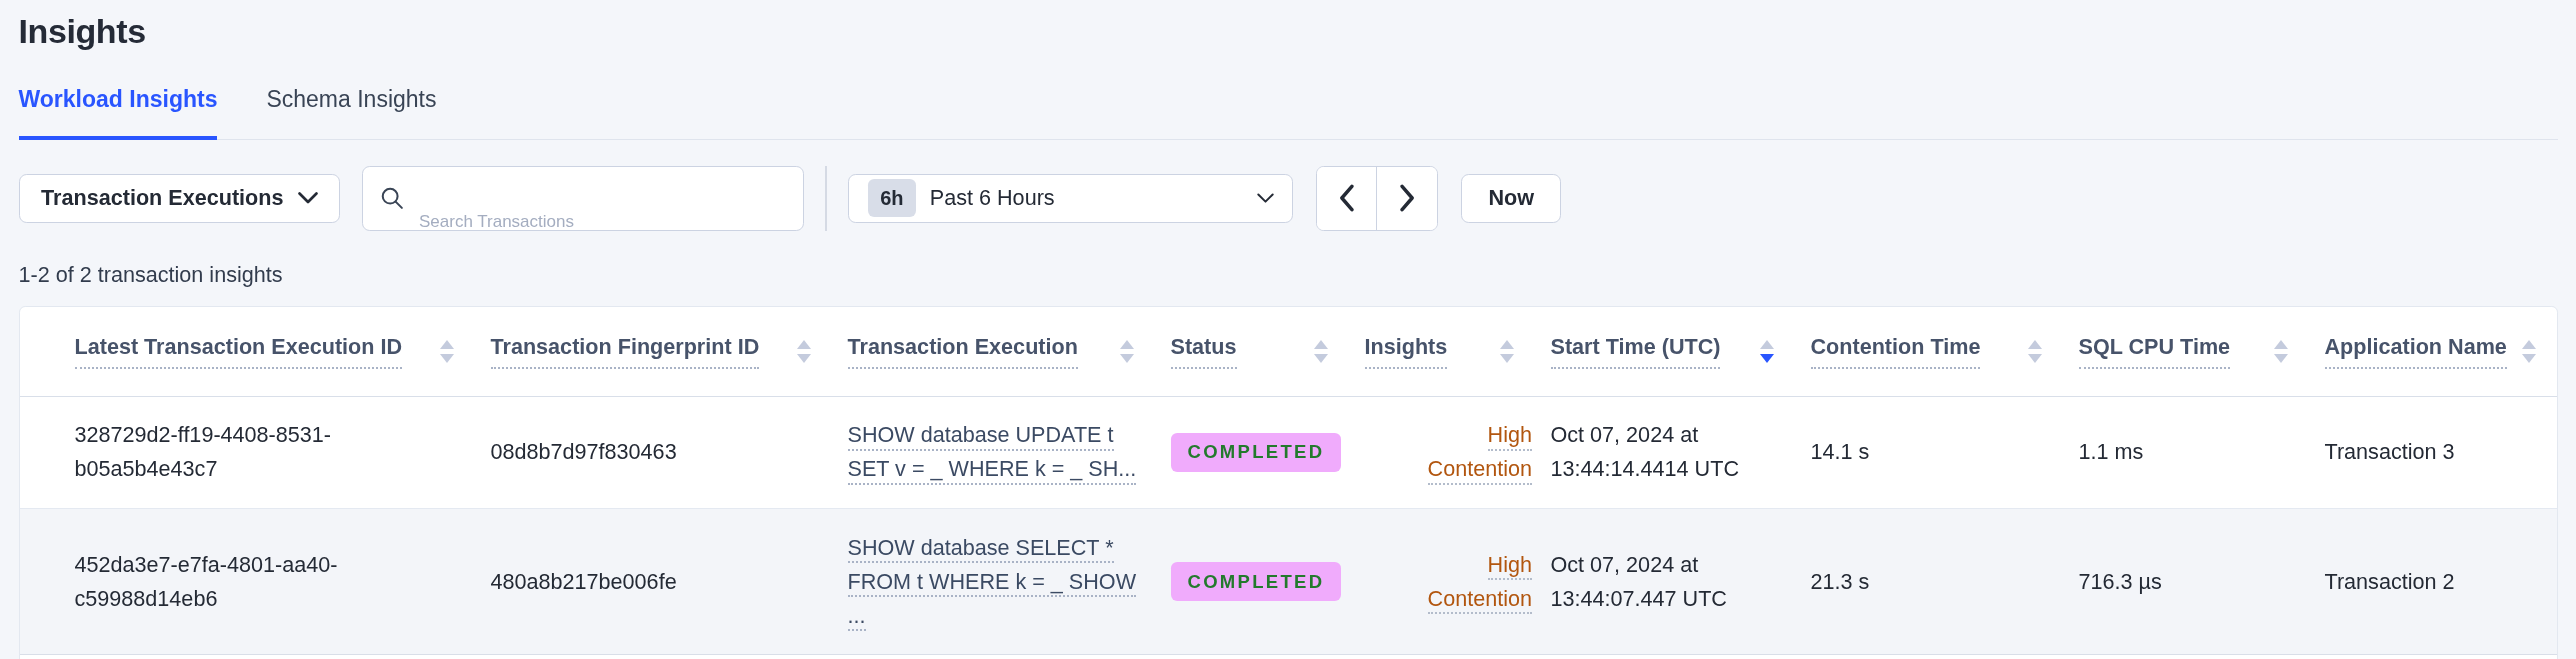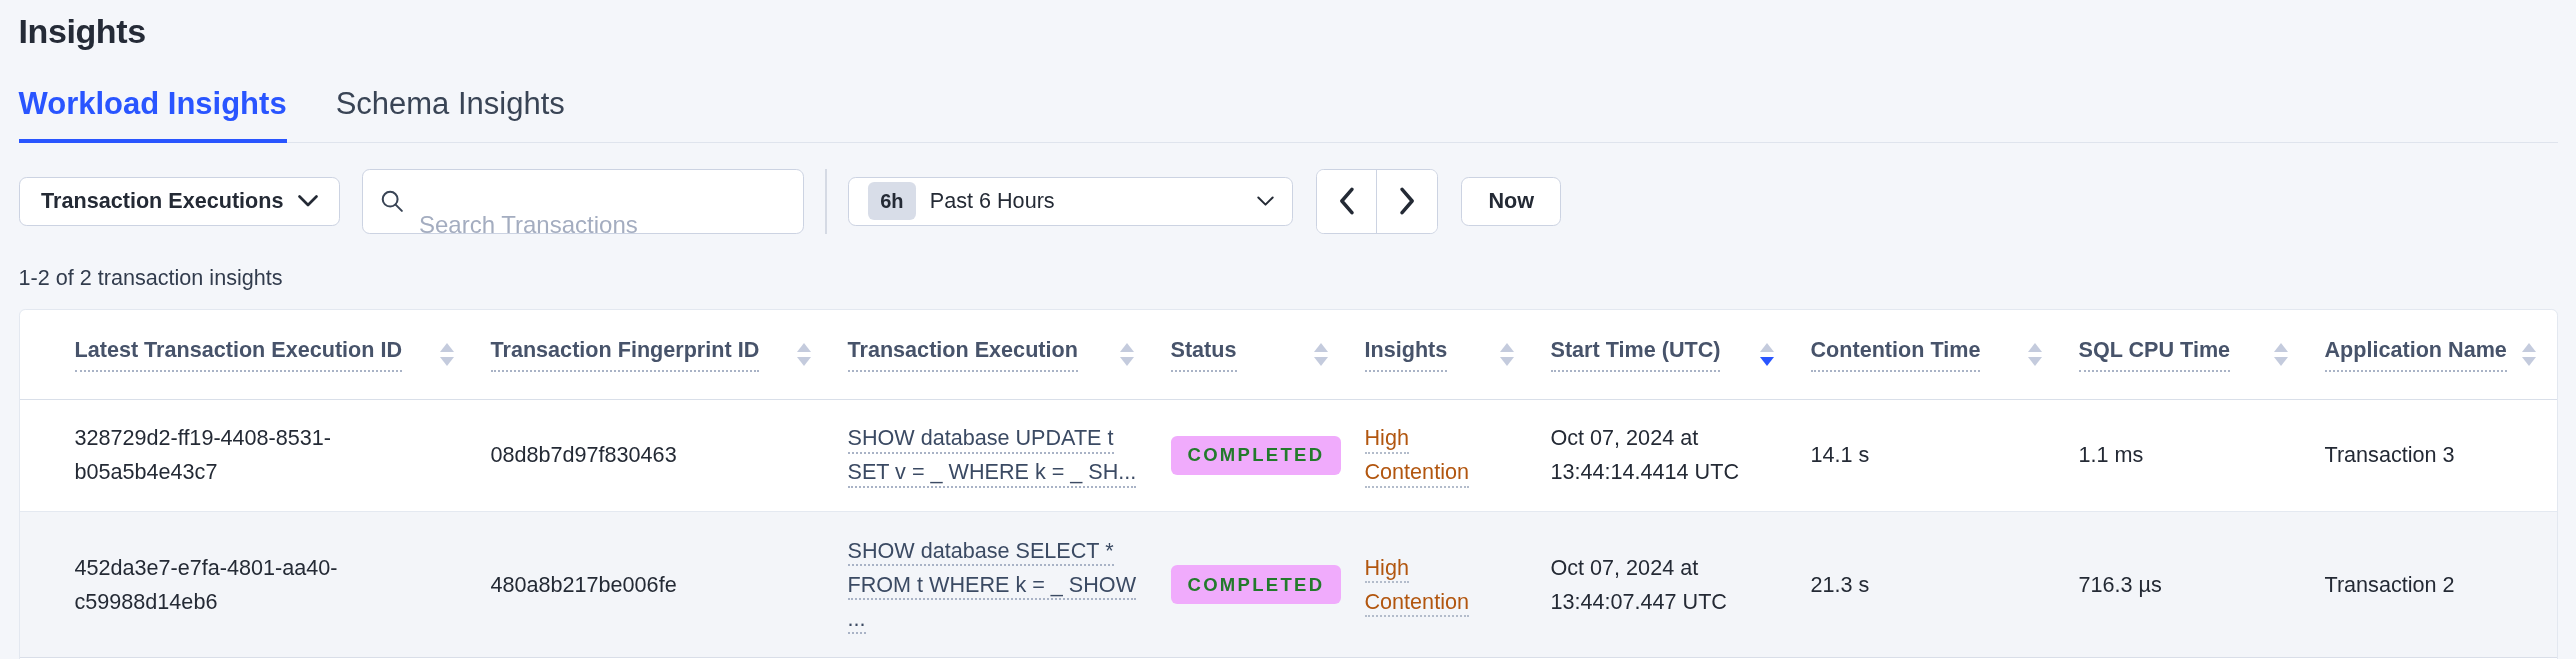--- a/index.html
+++ b/index.html
@@ -15,42 +15,42 @@
   
   .page-title {
     margin:12.3px 0 0 0;
     font-size:34px; font-weight:700; color:#252b37; letter-spacing:-0.4px;
   }
   .tabs {
     display:flex; gap:49px; margin-top:35px;
     border-bottom:1.5px solid #dfe4ed;
   }
   .tab {
-    font-size:31px; color:#394455; padding-bottom:17px; cursor:pointer;
+    font-size:23px; color:#394455; padding-bottom:23px; cursor:pointer;
     border-bottom:4.6px solid transparent; margin-bottom:-1.5px; font-weight:500;
   }
   .tab.active { color:#2955ff; font-weight:600; border-bottom-color:#2955ff; }
 
   
   .toolbar { display:flex; align-items:center; margin-top:26px; }
   .btn {
     height:49px; background:#fff; border:1.5px solid #ccd3e2; border-radius:7.7px;
     display:flex; align-items:center; gap:14px; padding:0 21.6px;
     font-family:"Liberation Sans", sans-serif;
     font-size:21.6px; font-weight:600; color:#242a35; cursor:pointer;
   }
   .chev { color:#242a35; display:inline-flex; }
   .searchbox {
     width:442px; height:65px; margin-left:21.6px;
     background:#fff; border:1.5px solid #ccd3e2; border-radius:7.7px;
     display:flex; align-items:center; gap:12.3px; padding:0 17px;
   }
   .searchbox input {
     border:none; outline:none; width:100%; background:transparent;
-    font-family:"Liberation Sans", sans-serif; font-size:24px; color:#000000;margin-top:47px;
+    font-family:"Liberation Sans", sans-serif; font-size:17px; color:#000000;margin-top:47px;
   }
   .searchbox input::placeholder { color:#a4adc0; }
   .filters-btn { margin-left:35px; }
   .vdivider { width:1.5px; height:65px; background:#d5dae4; margin:0 21.6px; }
   .timepicker { width:445px; font-weight:400; padding:0 18.5px; }
   .badge-6h {
     background:#d8dde8; border-radius:6.2px; padding:7.7px 12.3px;
     font-size:20px; font-weight:700; color:#242a35;
   }
   .timepicker .chev { margin-left:auto; }
@@ -98,21 +98,21 @@
   tbody tr.alt td { background:#f3f5f9; border-bottom-color:#d9dee8; }
 
   .stmt { color:#3b4a63; cursor:pointer; }
   .stmt .line { display:block; }
   .stmt .line span { border-bottom:2.3px dotted #a9b3c6; padding-bottom:1.5px; }
   .badge-status {
     display:inline-block; background:#f0abfc; color:#237a2c;
     font-size:18.5px; font-weight:700; letter-spacing:2.3px;
     padding:6.2px 17px; border-radius:6.2px; line-height:26px;
   }
-  .insight { color:#b2560f; cursor:pointer; }
+  .insight { color:#b2560f; cursor:pointer;text-align:right; }
   .insight .line { display:block; }
   .insight .line span { border-bottom:2.3px dotted #b3bccb; padding-bottom:1.5px; }
   .tline { display:block; }
 </style>
 </head>
 <body>
 
 <div class="page">
 
   <h1 class="page-title">Insights</h1>

